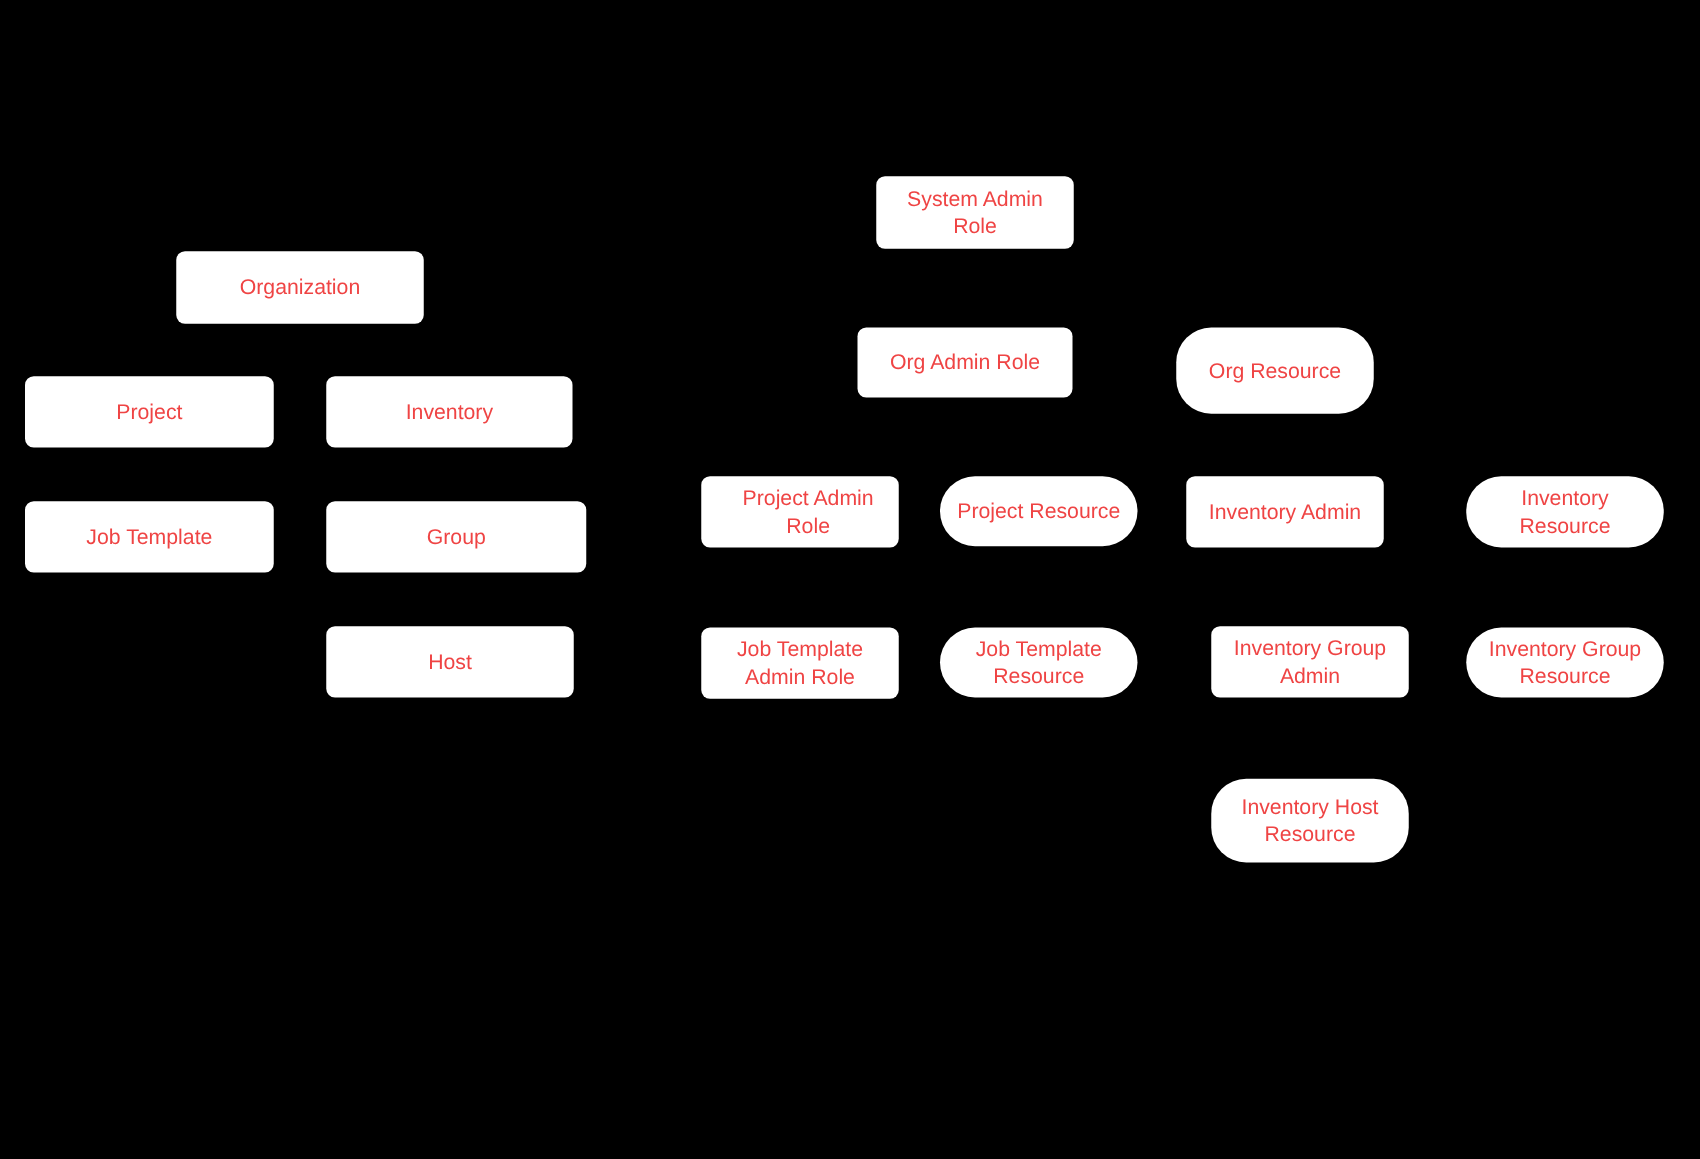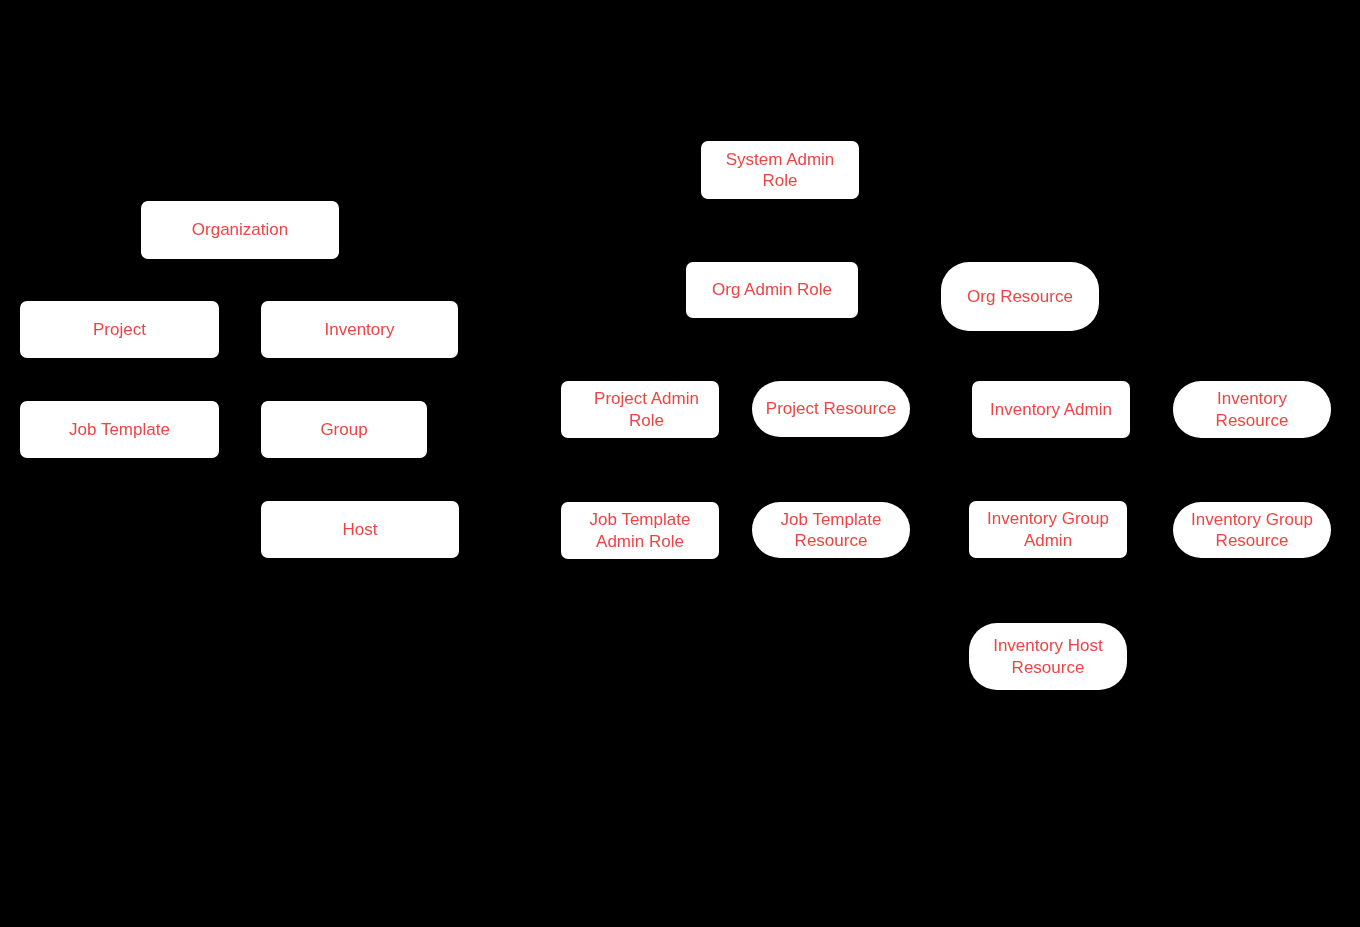--- a/index.html
+++ b/index.html
@@ -42,37 +42,37 @@
 <div class="stage">
 
   <div class="node rect" style="left:20px; top:301px; width:199px; height:57px;">Project</div>
 
   <div class="node rect" style="left:141px; top:201px; width:198px; height:58px;">Organization</div>
 
   <div class="node rect" style="left:261px; top:301px; width:197px; height:57px;">Inventory</div>
 
   <div class="node rect" style="left:20px; top:401px; width:199px; height:57px;">Job Template</div>
 
-  <div class="node rect" style="left:261px; top:401px; width:166px; height:57px;">Group</div>
+  <div class="node rect" style="left:261px; top:401px; width:208px; height:57px;">Group</div>
 
   <div class="node rect" style="left:261px; top:501px; width:198px; height:57px;">Host</div>
 
   <div class="node rect" style="left:701px; top:141px; width:158px; height:58px;">System Admin
 Role</div>
 
   <div class="node rect" style="left:686px; top:262px; width:172px; height:56px;">Org Admin Role</div>
 
   <div class="node stadium" style="left:941px; top:262px; width:158px; height:69px;">Org Resource</div>
 
   <div class="node rect" style="left:561px; top:381px; width:158px; height:57px;padding-left:19px;">Project Admin
 Role</div>
 
   <div class="node stadium" style="left:752px; top:381px; width:158px; height:56px;">Project Resource</div>
 
-  <div class="node rect" style="left:972px; top:381px; width:158px; height:57px;">Inventory Admin</div>
+  <div class="node rect" style="left:949px; top:381px; width:158px; height:57px;">Inventory Admin</div>
 
   <div class="node stadium" style="left:1173px; top:381px; width:158px; height:57px;">Inventory
 Resource</div>
 
   <div class="node rect" style="left:561px; top:502px; width:158px; height:57px;">Job Template
 Admin Role</div>
 
   <div class="node stadium" style="left:752px; top:502px; width:158px; height:56px;">Job Template
 Resource</div>
 

